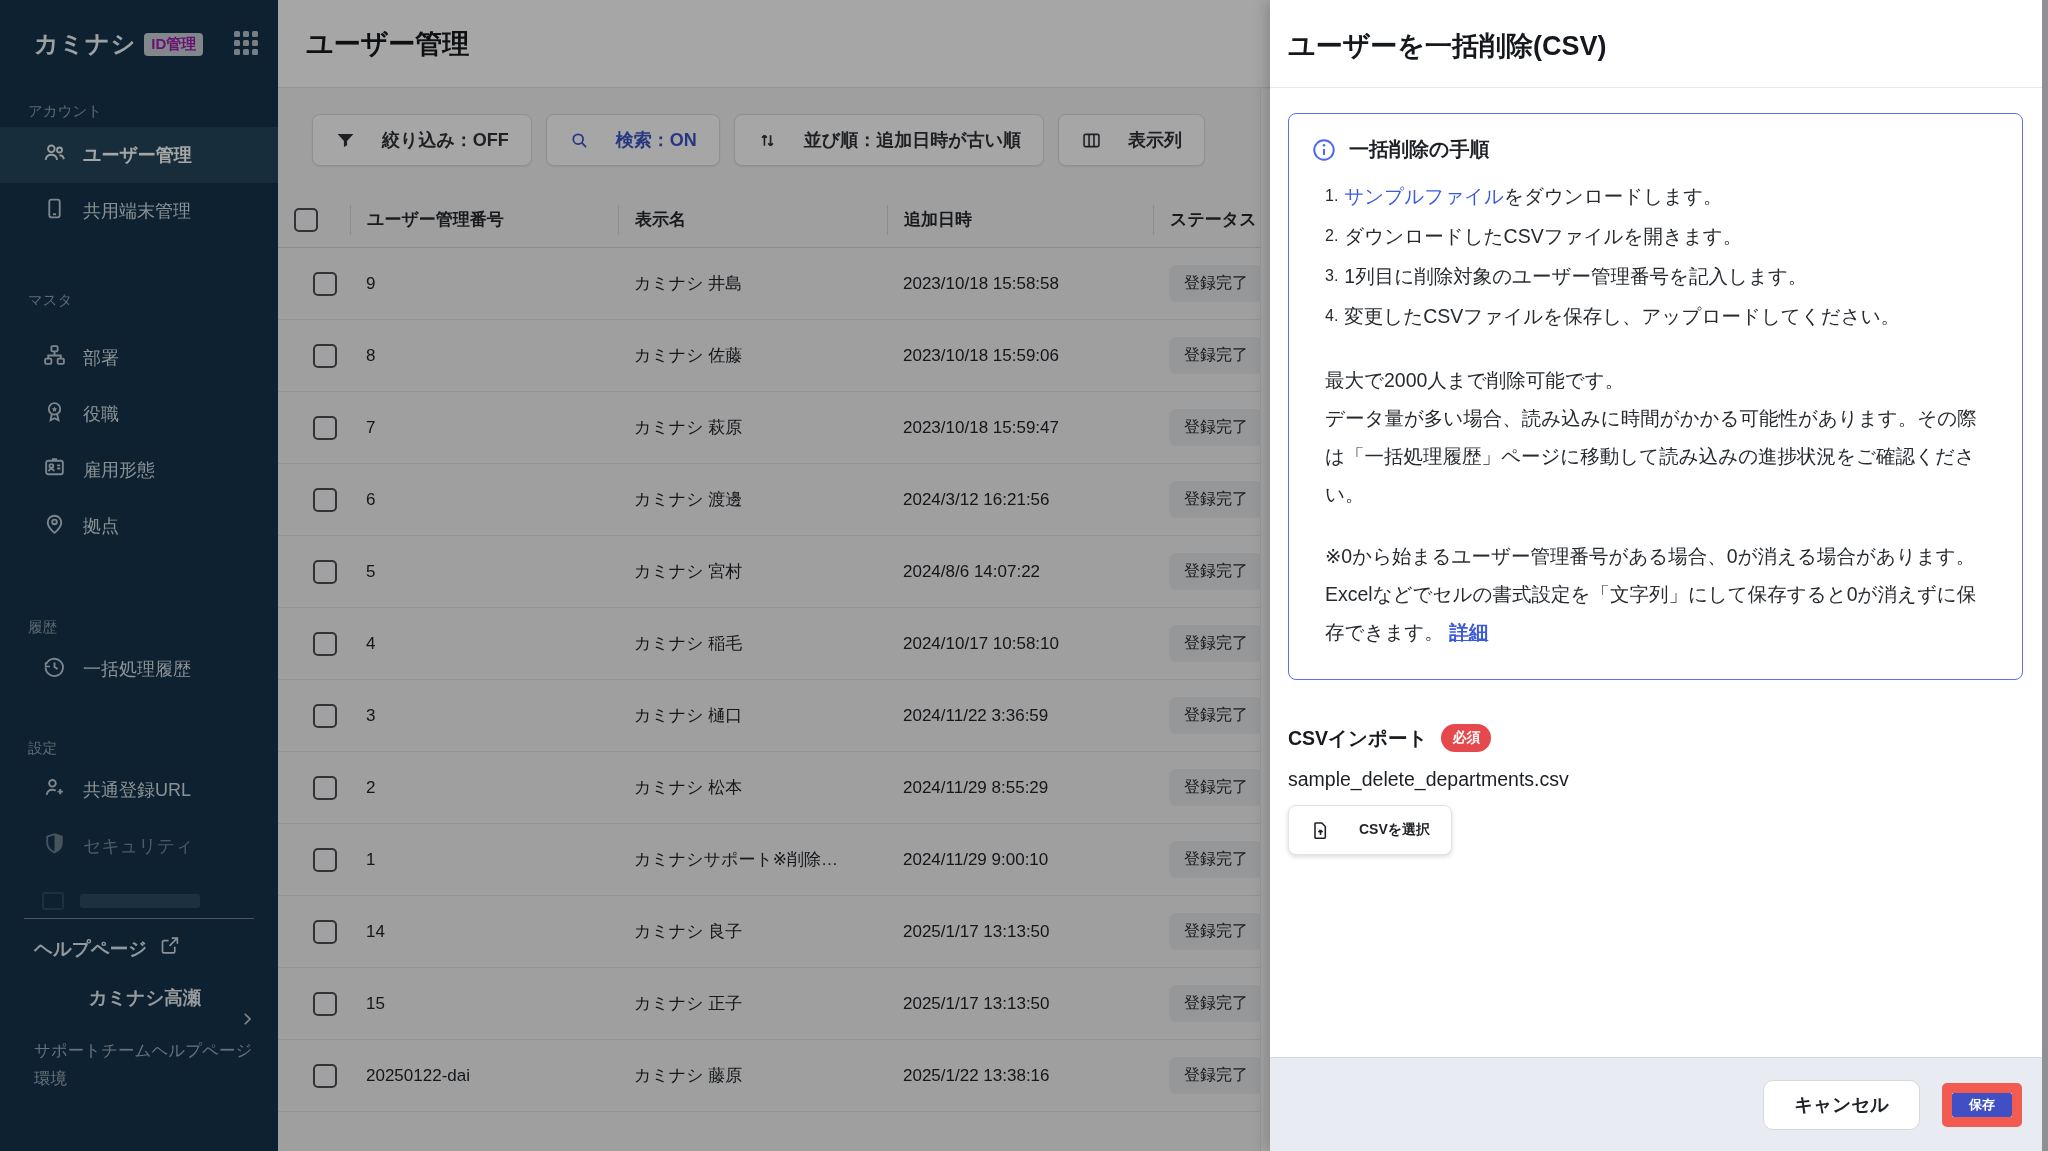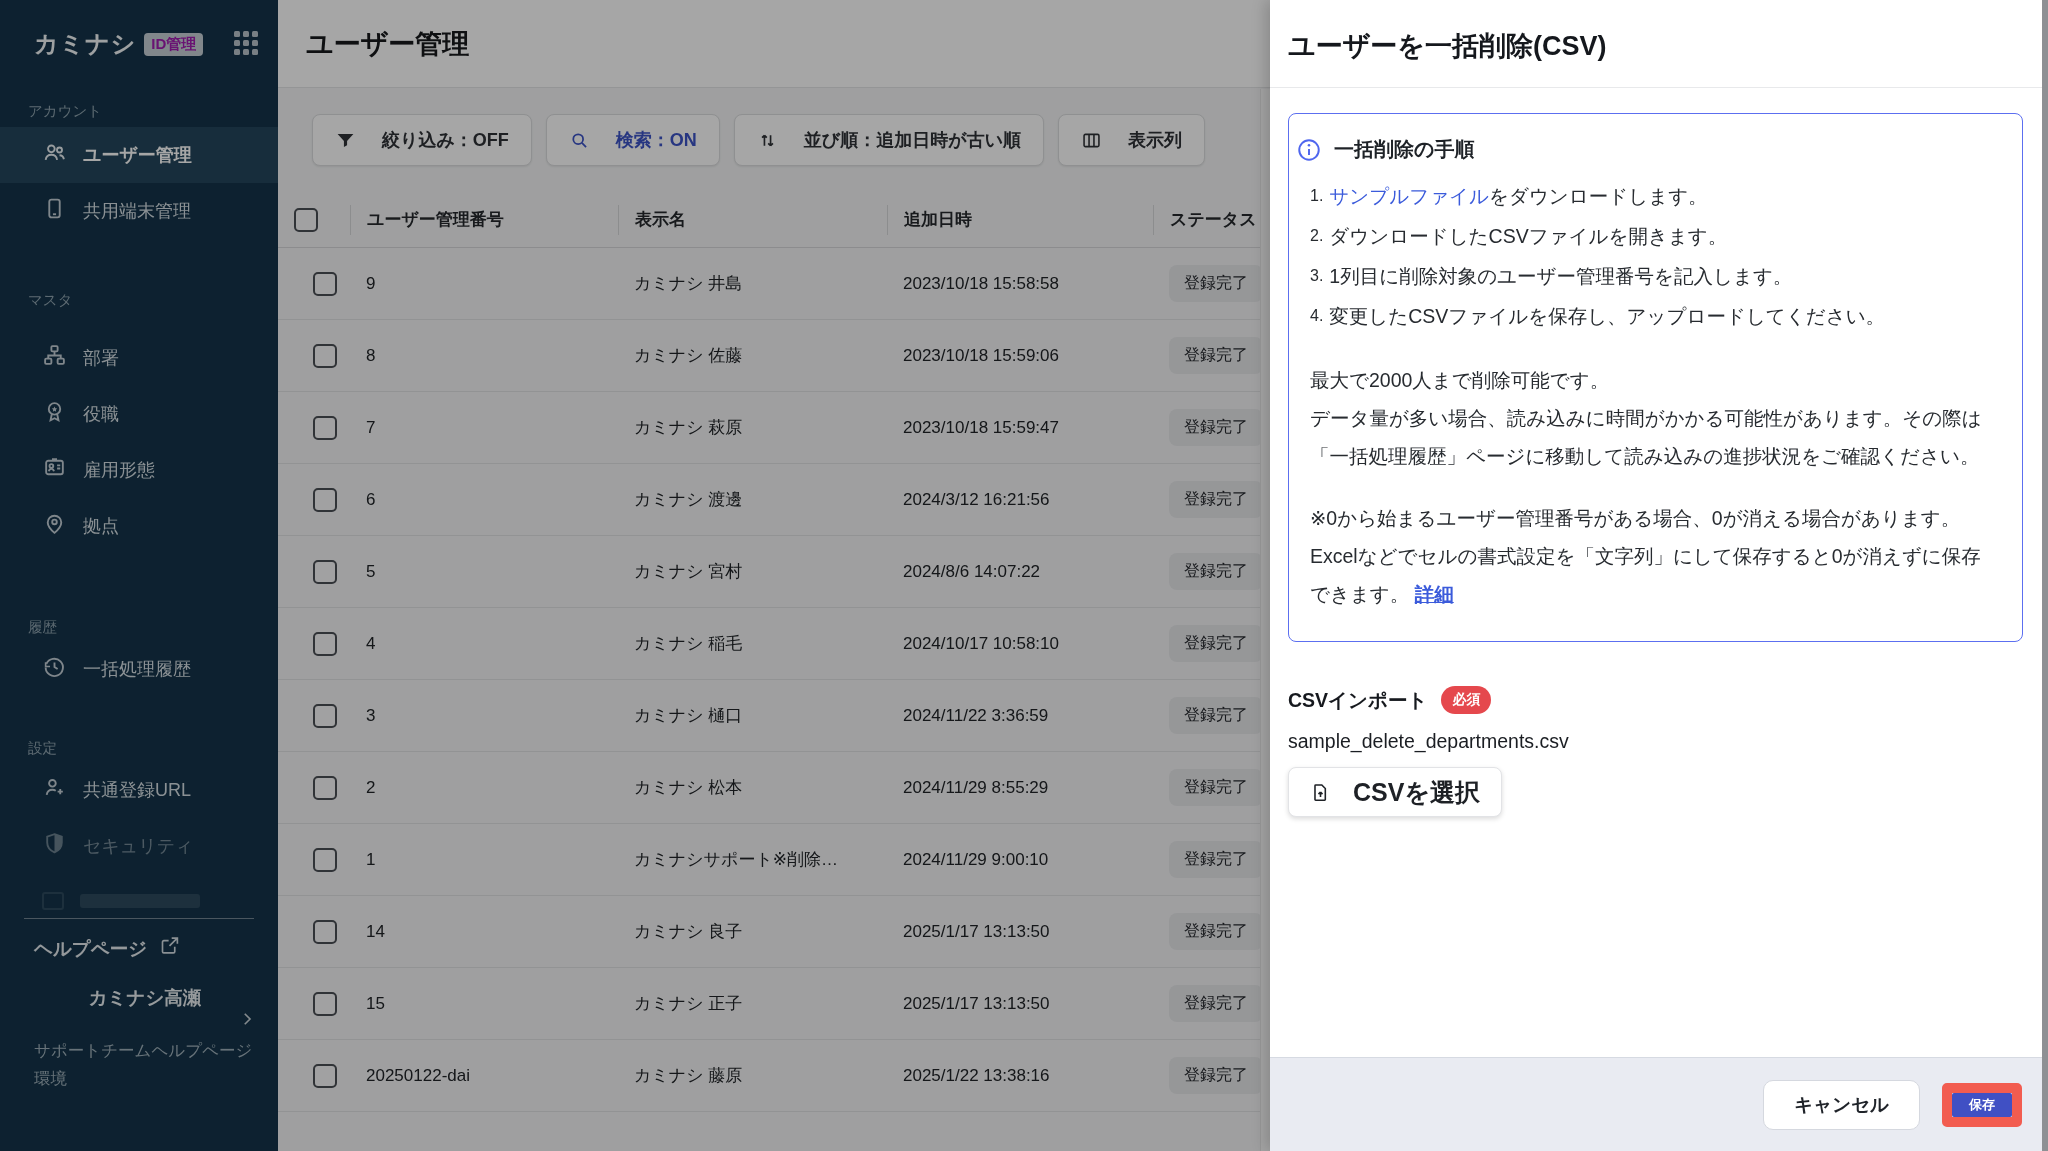--- a/index.html
+++ b/index.html
@@ -56,37 +56,37 @@
   .status-pill { display:inline-block; padding:8px 15px; background:#E7E8EA; border-radius:8px; font-size:16px; color:#26292E; }
   .main-scrollbar { position:absolute; left:982px; top:89px; width:10px; bottom:0; background:#FCFCFC; border-left:1px solid #E8E8E8; }
 
   
   .overlay { position:absolute; left:0; top:0; width:1270px; height:1151px; background:rgba(0,0,0,.35); z-index:5; }
 
   
   .panel { position:absolute; left:1270px; top:0; width:778px; height:1151px; background:#FFFFFF; z-index:10; box-shadow:-4px 0 14px rgba(0,0,0,.18); }
   .panel-header { height:88px; border-bottom:1px solid #E8E9EB; }
   .panel-title { padding:28px 0 0 18px; font-size:27px; font-weight:bold; color:#15181D; }
-  .info-box { margin:25px 25px 0 18px; border:1.5px solid #5C6FF0; border-radius:8px; padding:22px 28px 28px 7px; }
+  .info-box { margin:25px 25px 0 18px; border:1.5px solid #5C6FF0; border-radius:8px; padding:22px 28px 28px 22px; }
   .info-head { display:flex; align-items:center; gap:12px; }
   .info-head svg { width:26px; height:26px; stroke:#4F66EE; flex:none; }
   .info-heading { font-size:20px; font-weight:bold; color:#1E2227; }
   .steps { list-style:none; margin:14px 0 0 14px; }
   .steps li { font-size:19.5px; line-height:38px; color:#272B30; }
   .steps .num { font-size:16px; margin-right:6px; position:relative; top:-2px; color:#272B30; }
   .info-para { margin:24px 0 0 14px; font-size:19.5px; line-height:38px; color:#272B30; max-width:690px; }
   a.link { color:#3B5BDB; text-decoration:none; cursor:pointer; }
   a.link.underline { text-decoration:underline; font-weight:600; }
 
   .csv-section { margin:44px 0 0 18px; }
   .csv-label-row { display:flex; align-items:center; gap:14px; }
   .csv-label { font-size:19.5px; font-weight:bold; color:#16191E; }
   .required-badge { background:#E5484D; color:#FFFFFF; font-size:14px; font-weight:bold; padding:5px 11px; border-radius:15px; }
   .csv-filename { margin-top:16px; font-size:19.5px; color:#1B1E23; }
-  .csv-btn { display:inline-flex; align-items:center; gap:22px; margin-top:14px; height:50px; padding:0 21px; background:#FFFFFF; border:1px solid #E2E3E6; border-radius:8px; box-shadow:0 2px 5px rgba(0,0,0,.14); font-size:25px; font-weight:600; color:#1E2126; cursor:pointer; }
+  .csv-btn { display:inline-flex; align-items:center; gap:28px; margin-top:14px; height:50px; padding:0 21px; background:#FFFFFF; border:1px solid #E2E3E6; border-radius:8px; box-shadow:0 2px 5px rgba(0,0,0,.14); font-size:14px; font-weight:600; color:#1E2126; cursor:pointer; }
   .csv-btn svg { width:21px; height:21px; stroke:#1E2126; }
 
   .panel-footer { position:absolute; left:0; right:0; bottom:0; height:94px; background:#E9EBF2; border-top:1px solid #D6DAE2; display:flex; align-items:center; justify-content:flex-end; gap:22px; padding-right:26px; }
   .cancel-btn { height:50px; padding:0 30px; background:#FFFFFF; border:1px solid #D5D8DF; border-radius:10px; font-size:18.5px; font-weight:600; color:#1F2329; cursor:pointer; font-family:inherit; }
   .save-annotation { border:10px solid #F25C50; border-radius:5px; }
   .save-btn { display:block; height:24px; padding:0 17px; background:#4050C4; border:none; border-radius:2px; font-size:13px; font-weight:600; color:#FFFFFF; cursor:pointer; font-family:inherit; }
 
   .window-scrollbar { position:absolute; right:0; top:0; width:6px; height:1151px; background:#8E9094; z-index:20; }
 </style>
 </head>

